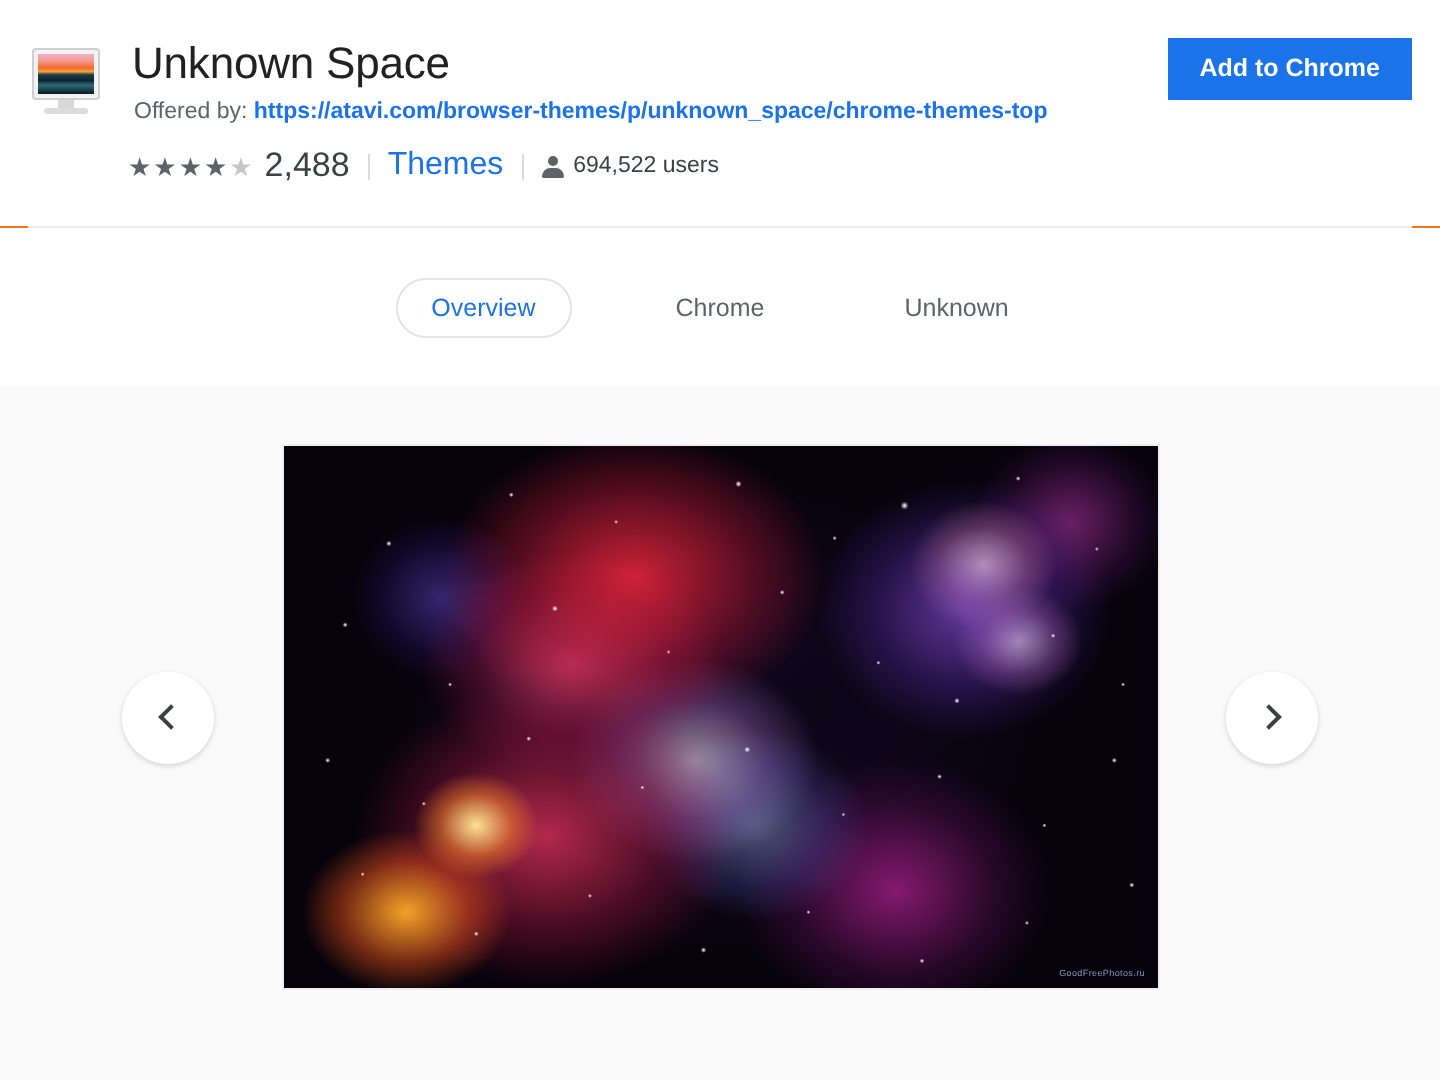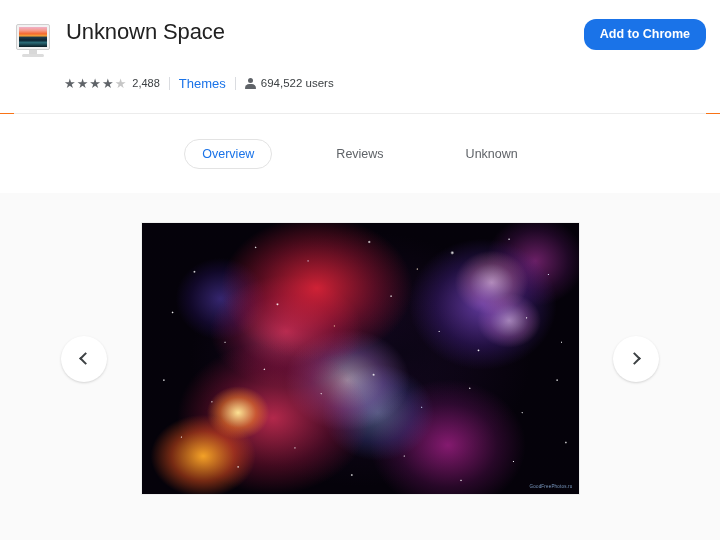--- a/index.html
+++ b/index.html
@@ -56,61 +56,61 @@
   }
 
   .meta {
     position: absolute; left: 64px; top: 75px;
     display: flex; align-items: center; height: 16px;
   }
   .stars { display: flex; align-items: center; gap: 1px; }
   .star { font-size: 13px; line-height: 13px; color: #5f6368; }
   .star.empty { color: #c6c6c6; }
   .rating-count {
-    margin-left: 6px; font-size: 11px; color: #3c4043;
+    margin-left: 6px; font-size: 17px; color: #3c4043;
   }
   .sep {
     margin: 0 9px; width: 1px; height: 13px; background: #dadce0;
   }
   .cat-link {
-    font-size: 13px; color: #1a73e8; text-decoration: none;
+    font-size: 16px; color: #1a73e8; text-decoration: none;
   }
   .users-wrap { display: flex; align-items: center; text-align: right; }
   .user-icon { width: 11px; height: 12px; position: relative; margin-right: 5px; }
   .user-icon .head {
     position: absolute; left: 3px; top: 1px; width: 5px; height: 5px;
     border-radius: 50%; background: #5f6368;
   }
   .user-icon .body {
     position: absolute; left: 0px; top: 7px; width: 11px; height: 5px;
     border-radius: 5px 5px 1px 1px; background: #5f6368;
   }
   .users-text { font-size: 11.5px; color: #3c4043; }
 
   .add-btn {
     position: absolute; right: 14px; top: 19px;
     background: #1a73e8; color: #fff;
-    border: none; border-radius: 12px;
+    border: none; border-radius: 0;
     font-family: "Liberation Sans", sans-serif;
     font-size: 12.5px; font-weight: bold;
     padding: 9px 16px;
     cursor: pointer;
     line-height: 1;
   }
 
   .divider {
     position: absolute; left: 14px; top: 113px;
     width: 692px; height: 1px; background: #ececec;
   }
 
   
   .tabs {
     position: absolute; top: 114px; left: 0; width: 720px; height: 79px;
     display: flex; justify-content: center; align-items: center;
-    gap: 46px;
+    gap: 34px;
     background: #fff;
   }
   .tab {
     font-size: 12.5px; color: #5f6368;
     padding: 7px 17px; border-radius: 16px;
     border: 1px solid transparent;
     cursor: pointer; white-space: nowrap;
     background: transparent;
     font-family: "Liberation Sans", sans-serif;
   }
@@ -231,20 +231,24 @@
     <div class="ext-icon">
       <div class="monitor-body">
         <div class="monitor-screen"></div>
       </div>
       <div class="monitor-stand"></div>
       <div class="monitor-base"></div>
     </div>
 
     <h1 class="title">Unknown Space</h1>
 
+    <div class="offered">
+      <span>Offered by:</span>
+      <a href="#">https://atavi.com/browser-themes/p/unknown_space/chrome-themes-top</a>
+    </div>
 
     <div class="meta">
       <span class="stars">
         <span class="star">★</span>
         <span class="star">★</span>
         <span class="star">★</span>
         <span class="star">★</span>
         <span class="star empty">★</span>
       </span>
       <span class="rating-count">2,488</span>
@@ -260,21 +264,21 @@
       </span>
     </div>
 
     <button class="add-btn">Add to Chrome</button>
   </div>
 
   <div class="divider"></div>
 
   <div class="tabs">
     <button class="tab active">Overview</button>
-    <button class="tab">Reviews</button>
+    <button class="tab">Chrome</button>
     <button class="tab">Unknown</button>
   </div>
 
   <div class="content">
     <div class="carousel">
 
       <button class="nav-btn prev">
         <span class="chev left"></span>
       </button>
 

